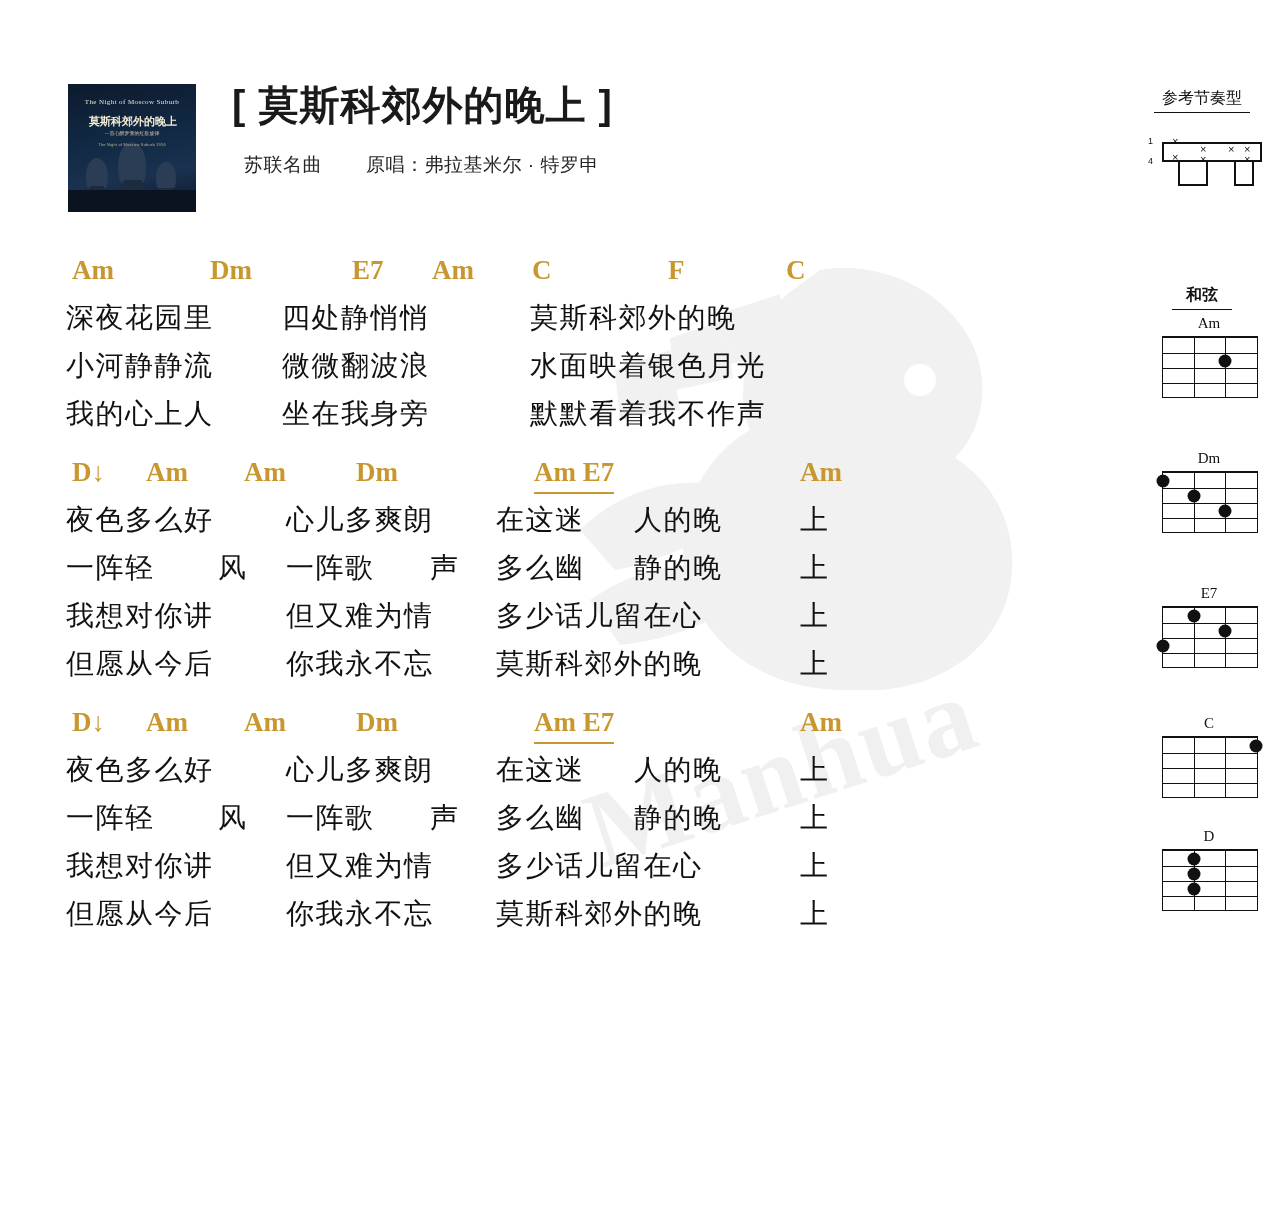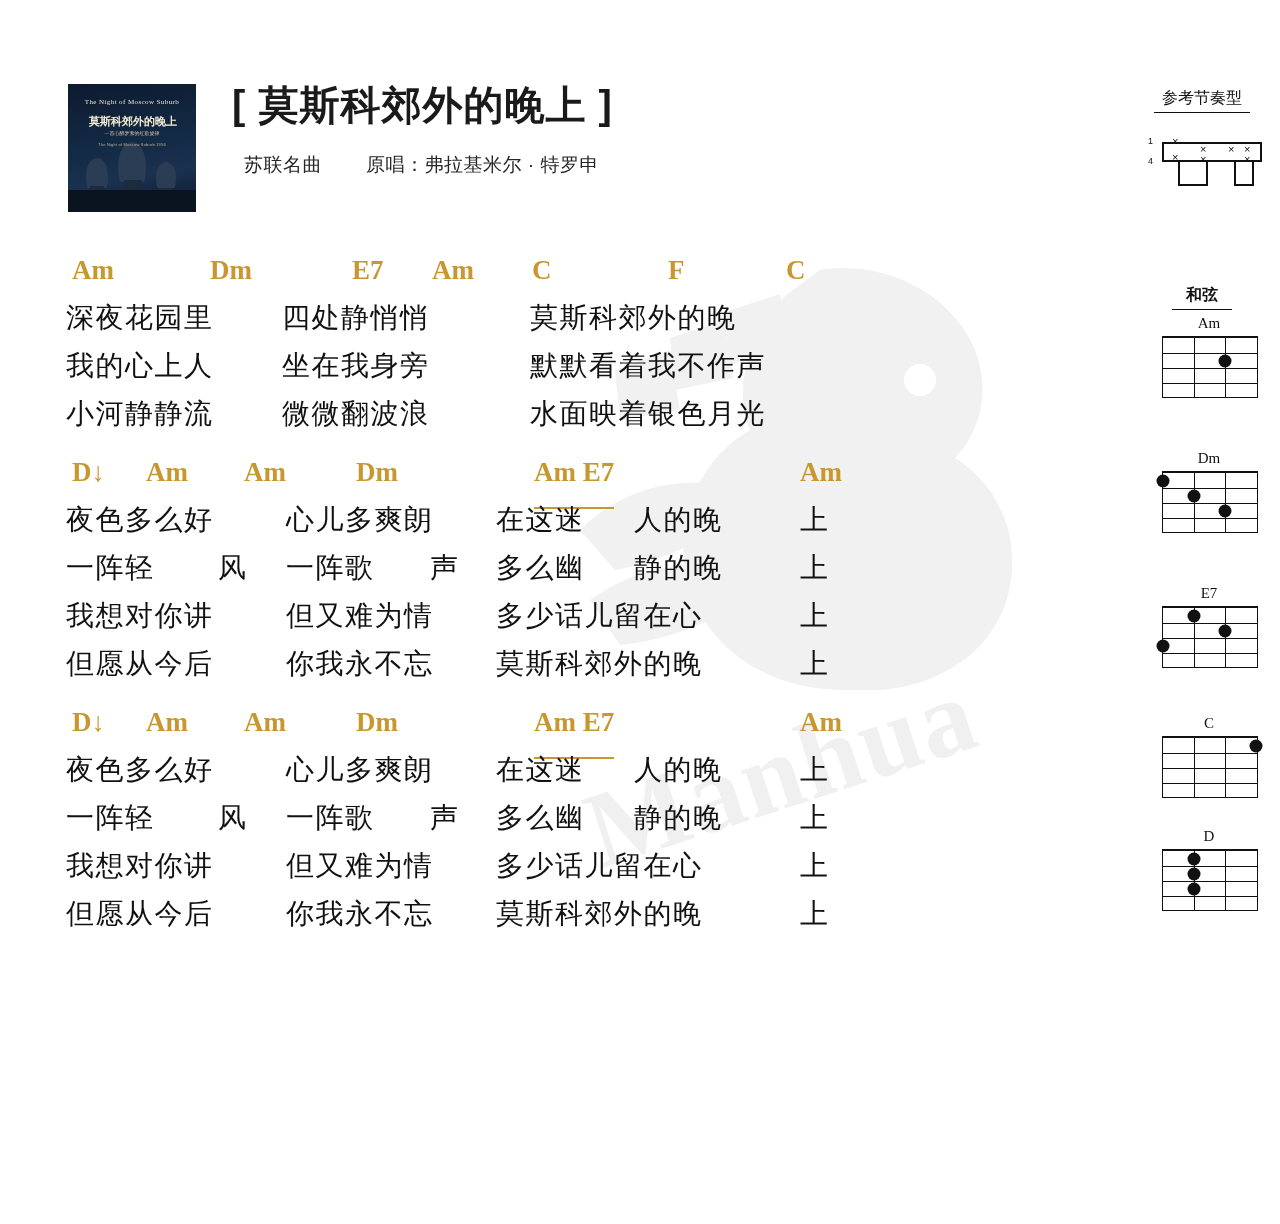--- a/index.html
+++ b/index.html
@@ -254,21 +254,21 @@
     font-size: 27px;
     color: #c8972f;
   }
   .chord-row .ch {
     position: absolute;
     top: 0;
     white-space: nowrap;
   }
   .chord-row .ch.ul {
     border-bottom: 2px solid #c8972f;
-    padding-bottom: 19px;
+    padding-bottom: 4px;
   }
   .lyric-row {
     position: relative;
     height: 48px;
     font-size: 28px;
     color: #111;
     letter-spacing: 1.5px;
   }
   .lyric-row .lw {
     position: absolute;
@@ -333,28 +333,28 @@
         <span class="ch" style="left: 532px;">C</span>
         <span class="ch" style="left: 668px;">F</span>
         <span class="ch" style="left: 786px;">C</span>
       </div>
       <div class="lyric-row">
         <span class="lw" style="left: 66px;">深夜花园里</span>
         <span class="lw" style="left: 282px;">四处静悄悄</span>
         <span class="lw" style="left: 530px;">莫斯科郊外的晚</span>
       </div>
       <div class="lyric-row">
+        <span class="lw" style="left: 66px;">小河静静流</span>
+        <span class="lw" style="left: 282px;">微微翻波浪</span>
+        <span class="lw" style="left: 530px;">水面映着银色月光</span>
+      </div>
+      <div class="lyric-row">
         <span class="lw" style="left: 66px;">我的心上人</span>
         <span class="lw" style="left: 282px;">坐在我身旁</span>
         <span class="lw" style="left: 530px;">默默看着我不作声</span>
-      </div>
-      <div class="lyric-row">
-        <span class="lw" style="left: 66px;">小河静静流</span>
-        <span class="lw" style="left: 282px;">微微翻波浪</span>
-        <span class="lw" style="left: 530px;">水面映着银色月光</span>
       </div>
     </div>
     <div class="gap"></div>
     <div class="section">
       <div class="chord-row">
         <span class="ch" style="left: 72px;">D↓</span>
         <span class="ch" style="left: 146px;">Am</span>
         <span class="ch" style="left: 244px;">Am</span>
         <span class="ch" style="left: 356px;">Dm</span>
         <span class="ch ul" style="left: 534px;">Am          E7</span>

